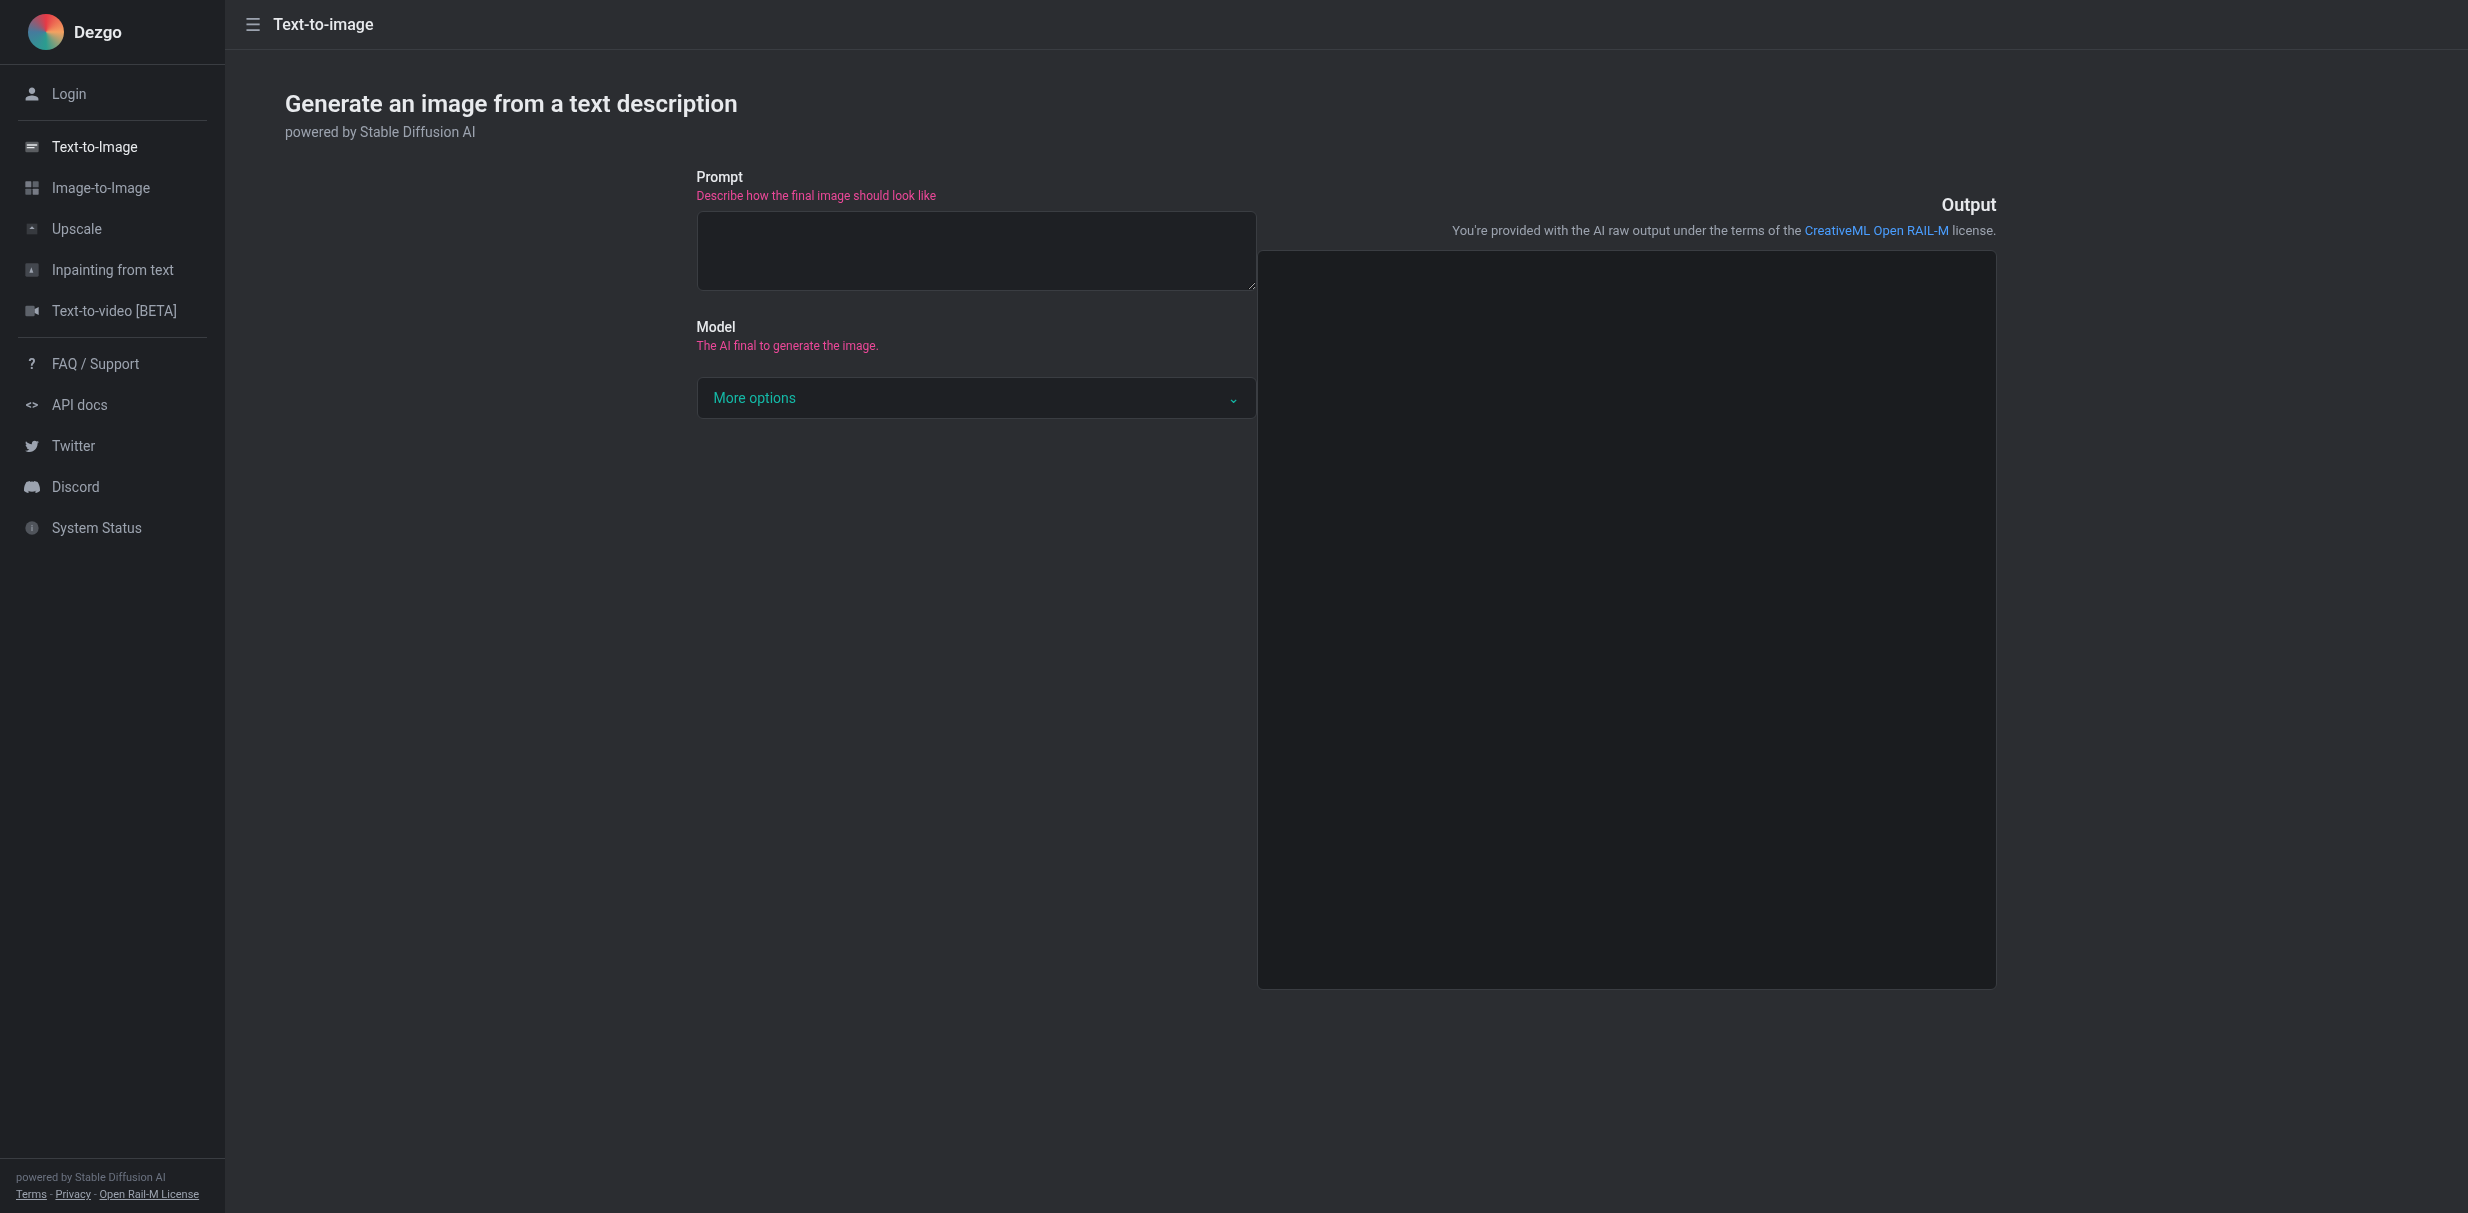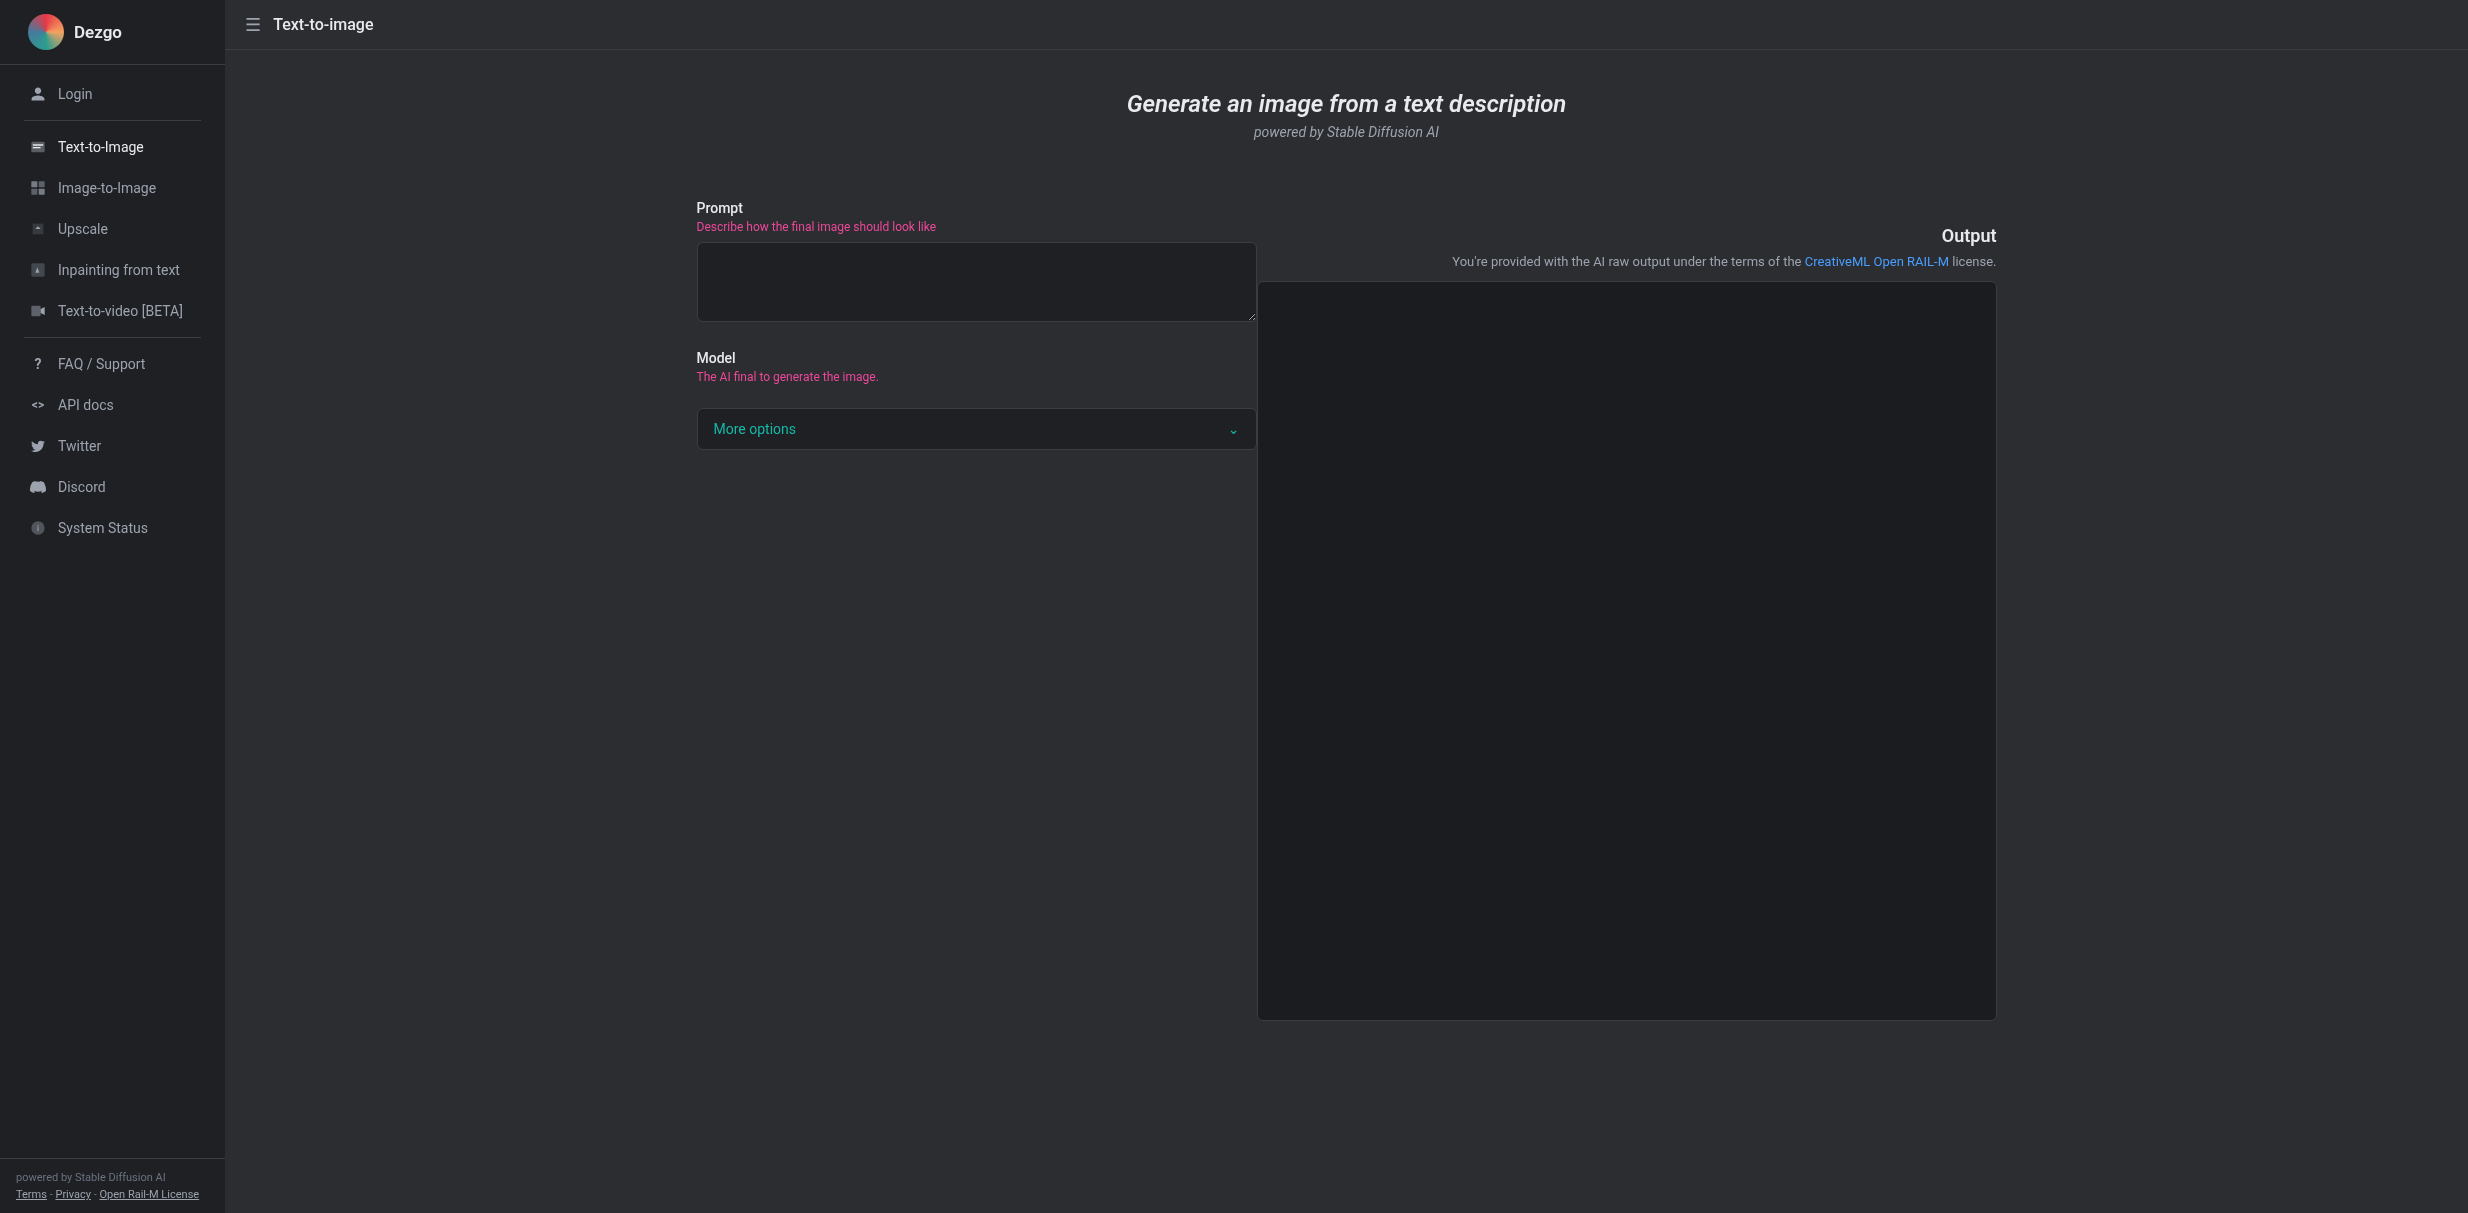--- a/index.html
+++ b/index.html
@@ -39,21 +39,21 @@
       flex-shrink: 0;
     }
 
     #app-title {
       font-size: 17px;
       font-weight: 600;
       color: #e8eaed;
     }
 
     #sidebar-nav {
-      padding: 8px 8px;
+      padding: 8px 2px;
       flex: 1;
     }
 
     .nav-item {
       display: flex;
       align-items: center;
       gap: 10px;
       padding: 10px 16px;
       cursor: pointer;
       font-size: 14px;
@@ -123,23 +123,21 @@
     
     #main {
       flex: 1;
       margin-top: 50px;
       padding: 40px 60px;
       overflow-y: auto;
       background: #2b2d31;
     }
 
     #page-heading {
-      text-align: center;
-      margin-bottom: 60px;
-      font-style: italic;
+      margin-bottom: 29px;
     }
     #page-heading h1 {
       font-size: 24px;
       font-weight: 600;
       color: #e8eaed;
       margin-bottom: 6px;
     }
     #page-heading p {
       font-size: 14px;
       color: #9ca3af;

